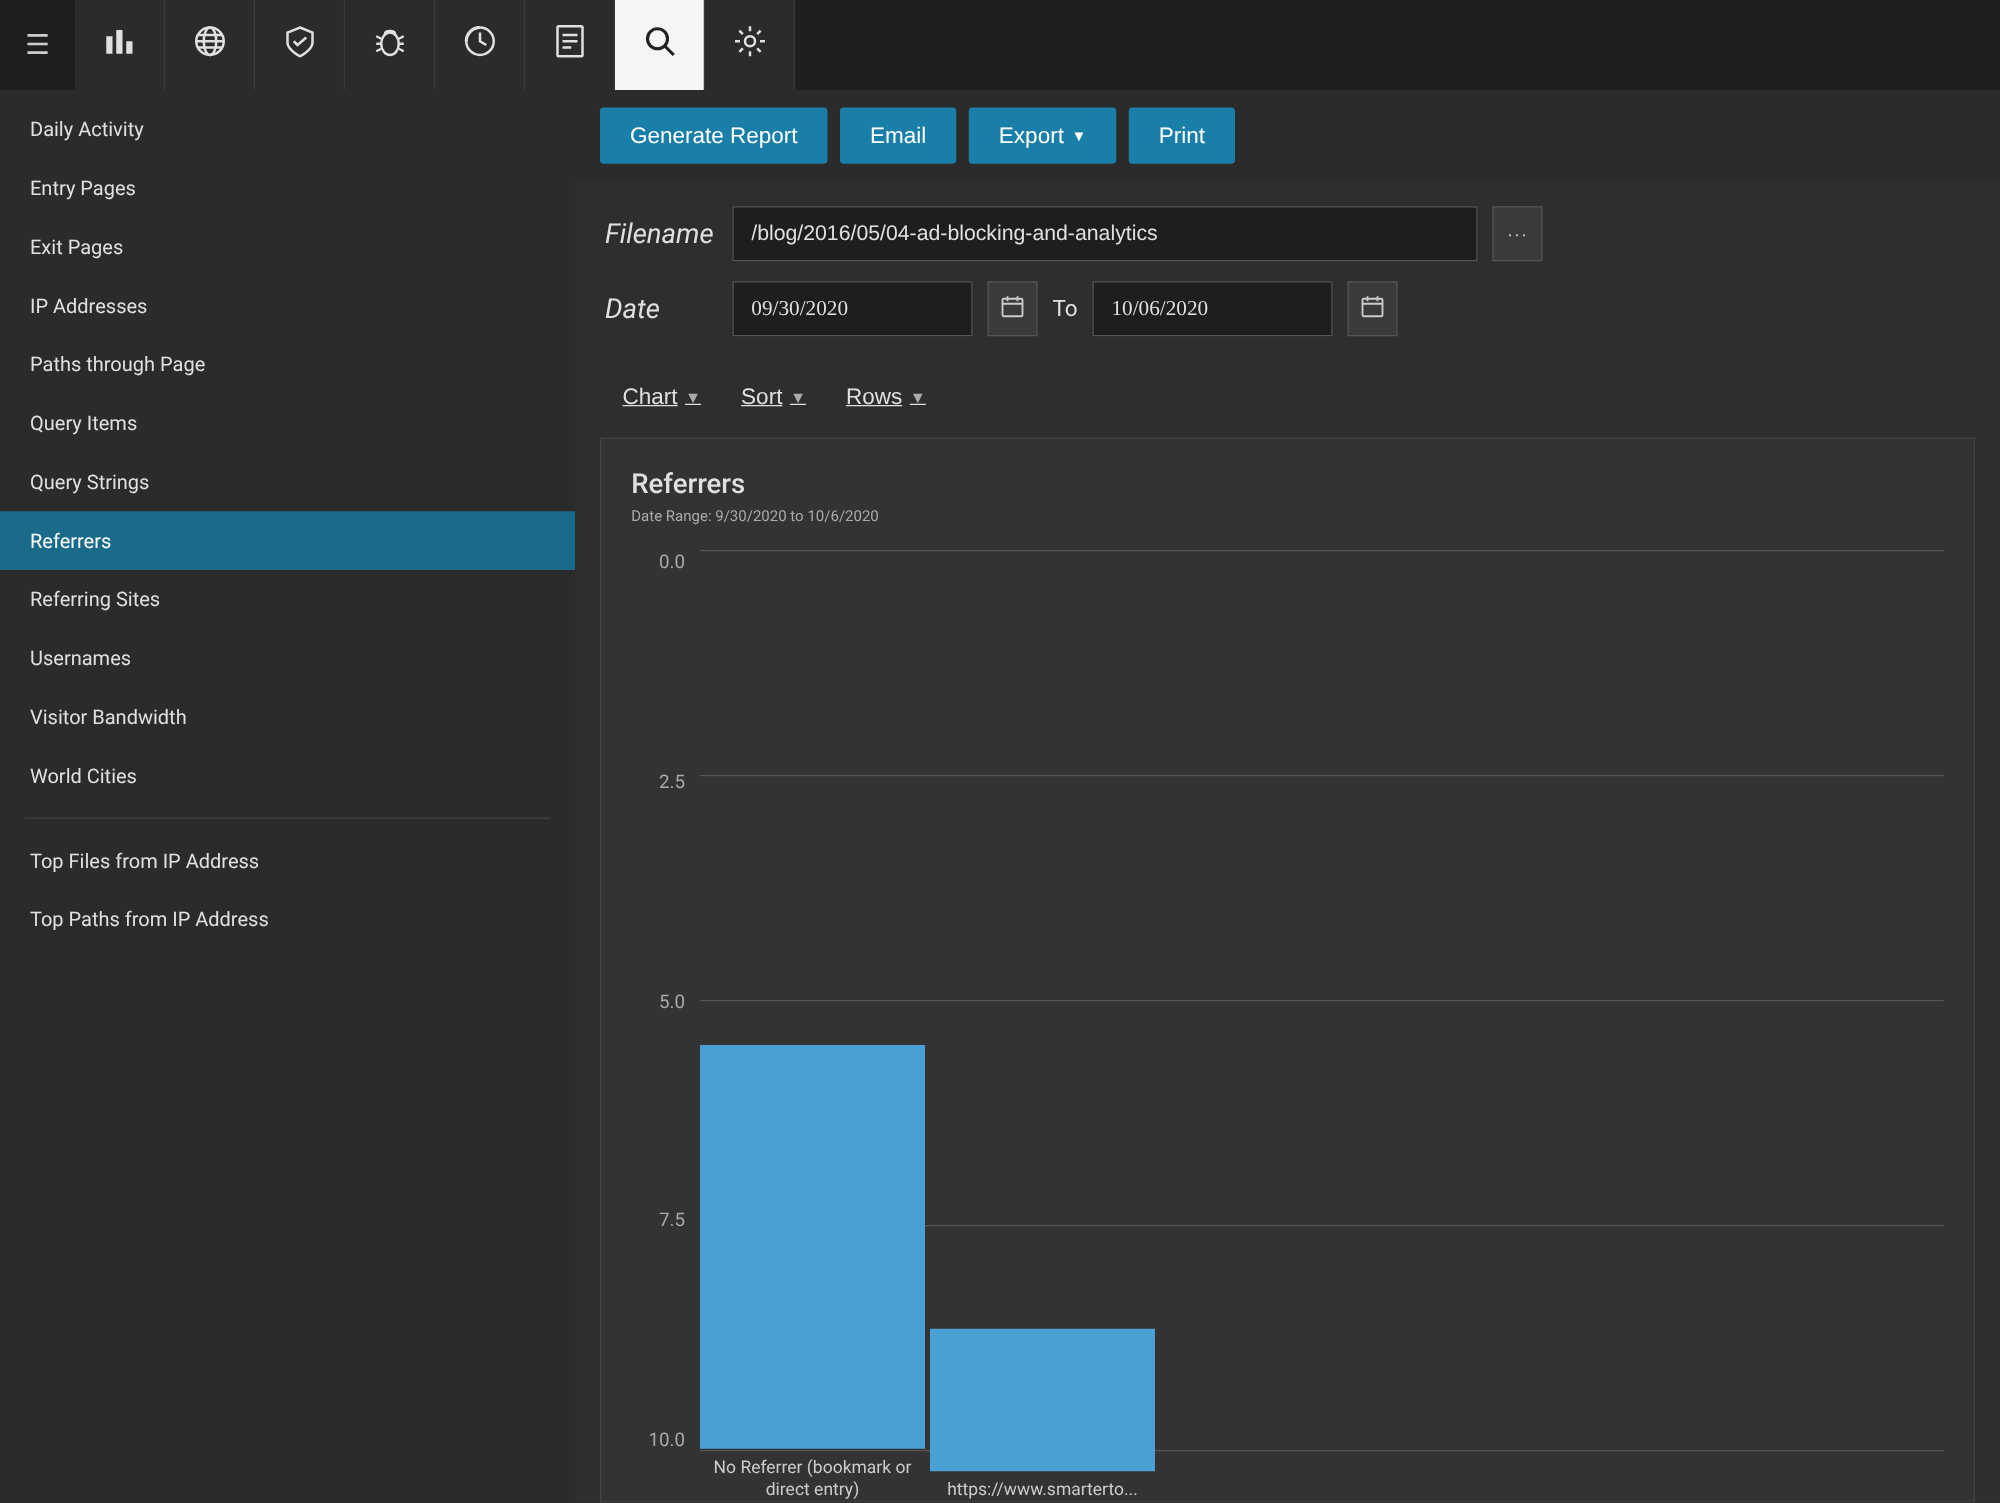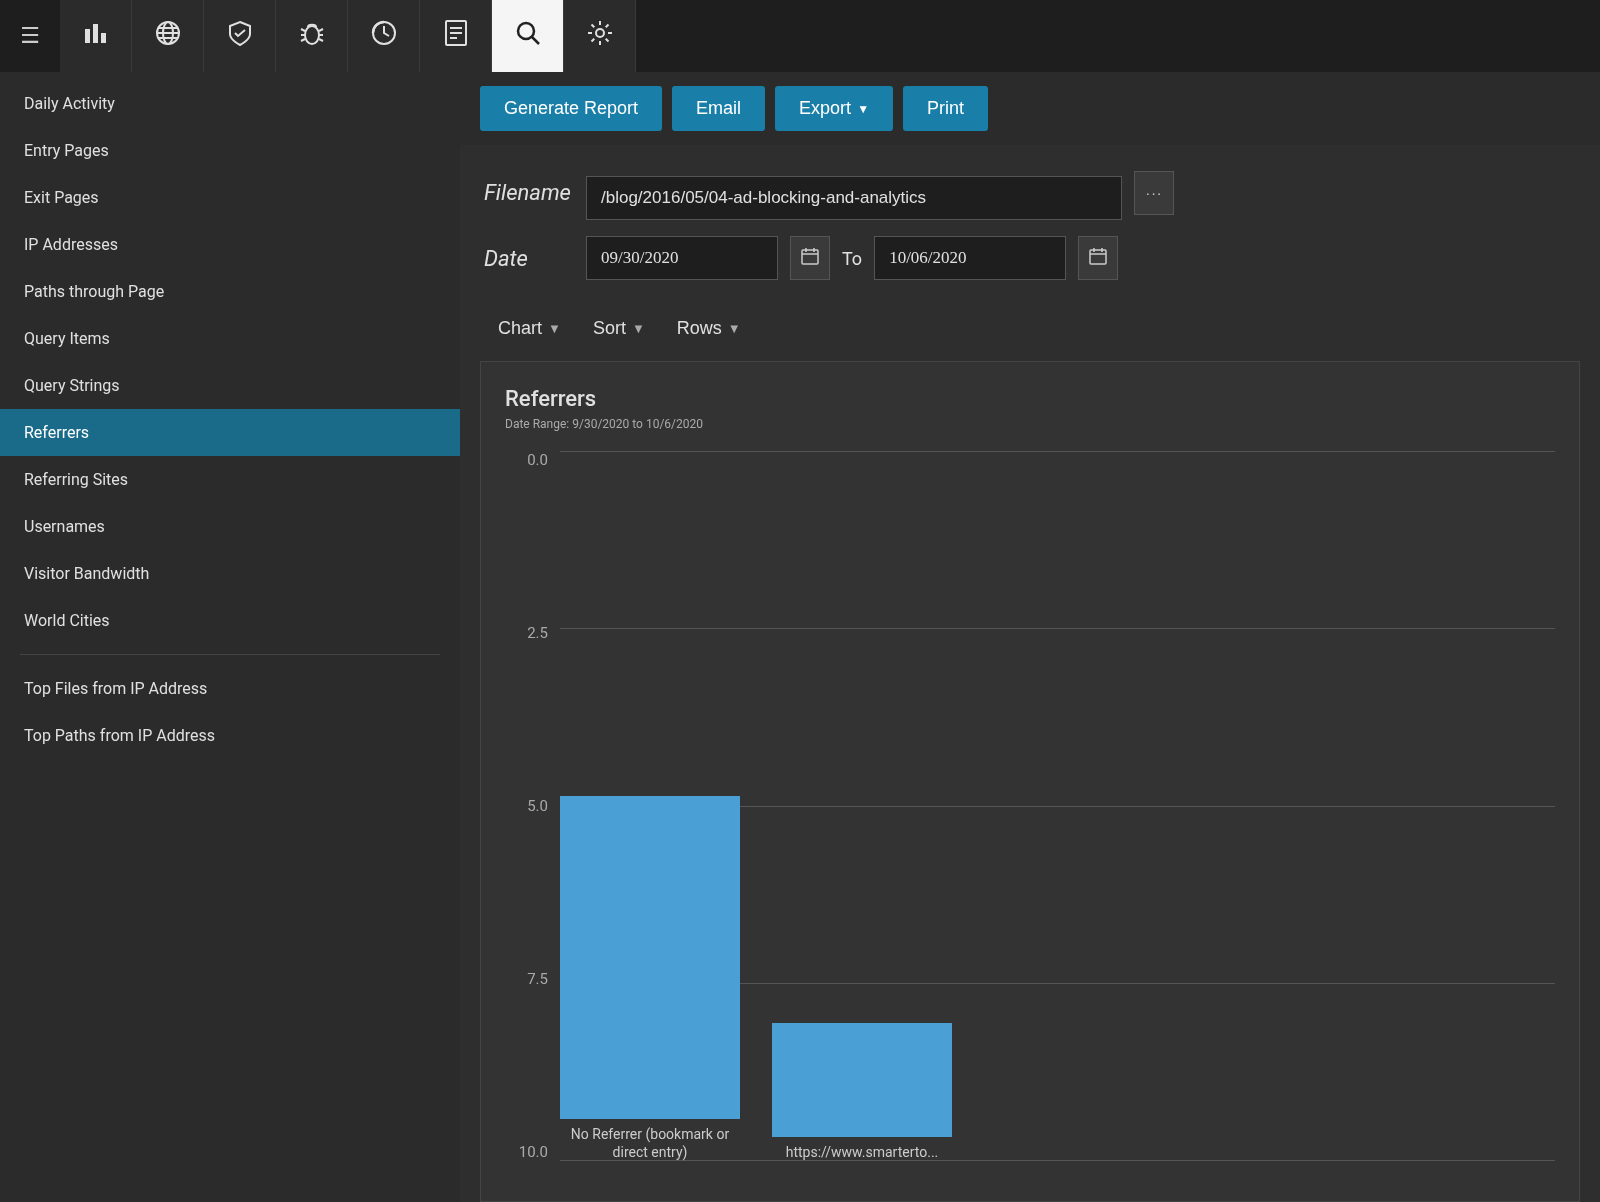--- a/index.html
+++ b/index.html
@@ -137,22 +137,21 @@
     }
     .form-input {
       background: #1e1e1e;
       border: 1px solid #555;
       color: #e0e0e0;
       padding: 10px 14px;
       font-size: 17px;
       height: 44px;
     }
     .filename-input {
-      width: 536px;
-      margin-top: 11px;
+      width: 596px;
     }
     .date-input {
       width: 192px;
       font-family: Liberation Serif, serif;
     }
     .calendar-btn {
       background: #3a3a3a;
       border: 1px solid #555;
       color: #ccc;
       width: 40px;
@@ -182,20 +181,21 @@
     }
 
     
     .chart-toolbar {
       padding: 4px 24px 14px 24px;
       display: flex;
       gap: 4px;
       align-items: center;
       background: #2e2e2e;
       flex-shrink: 0;
+      text-decoration: underline;
     }
     .dropdown-btn {
       background: transparent;
       border: none;
       color: #e0e0e0;
       font-size: 18px;
       cursor: pointer;
       padding: 8px 14px;
       display: flex;
       align-items: center;
@@ -262,22 +262,21 @@
       justify-content: space-between;
     }
     .grid-line {
       border-top: 1px solid #555;
       width: 100%;
     }
     .bars-row {
       flex: 1;
       display: flex;
       align-items: flex-end;
-      gap: 32px;
-      padding-bottom: 40px;
+      gap: 4px;
       position: relative;
       z-index: 1;
     }
     .bar-group {
       display: flex;
       flex-direction: column;
       align-items: center;
       gap: 6px;
       flex: 0 0 auto;
     }

